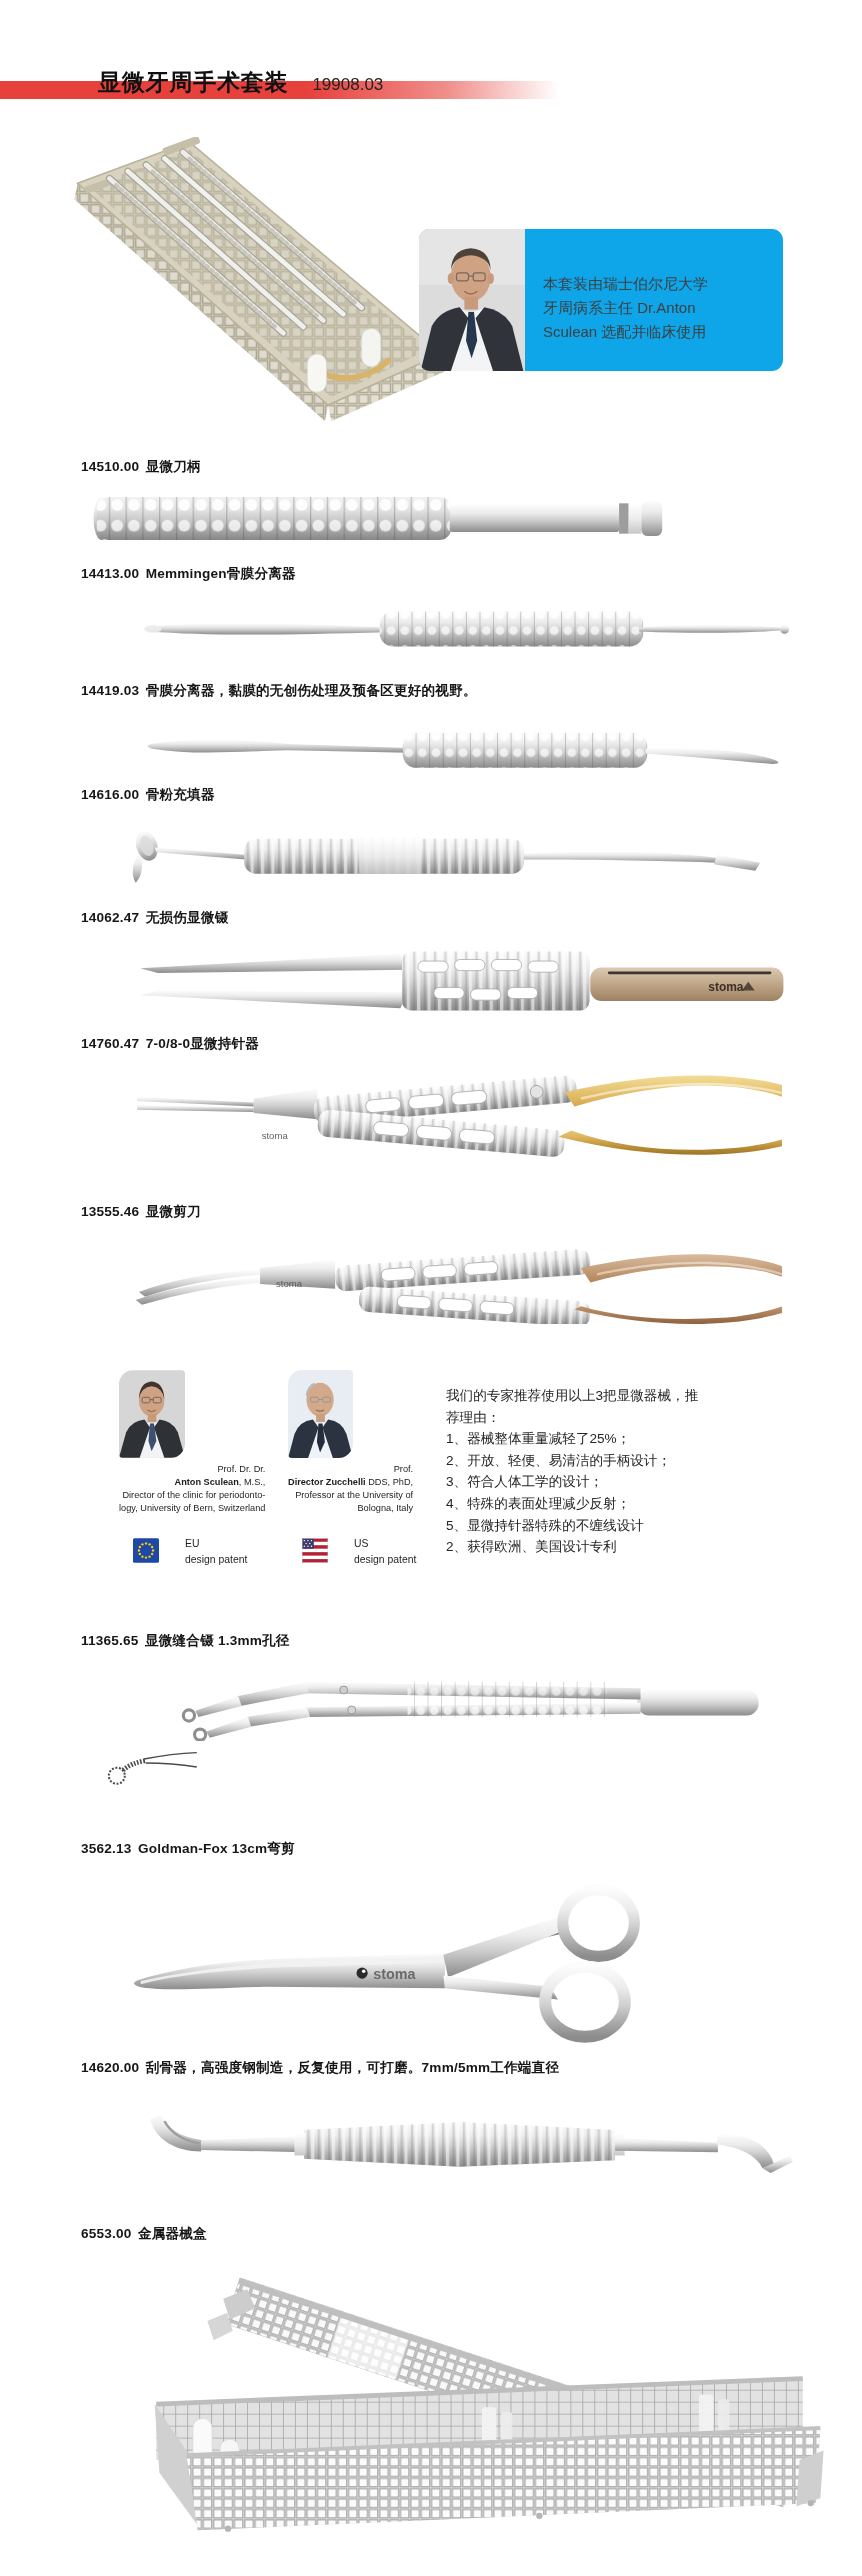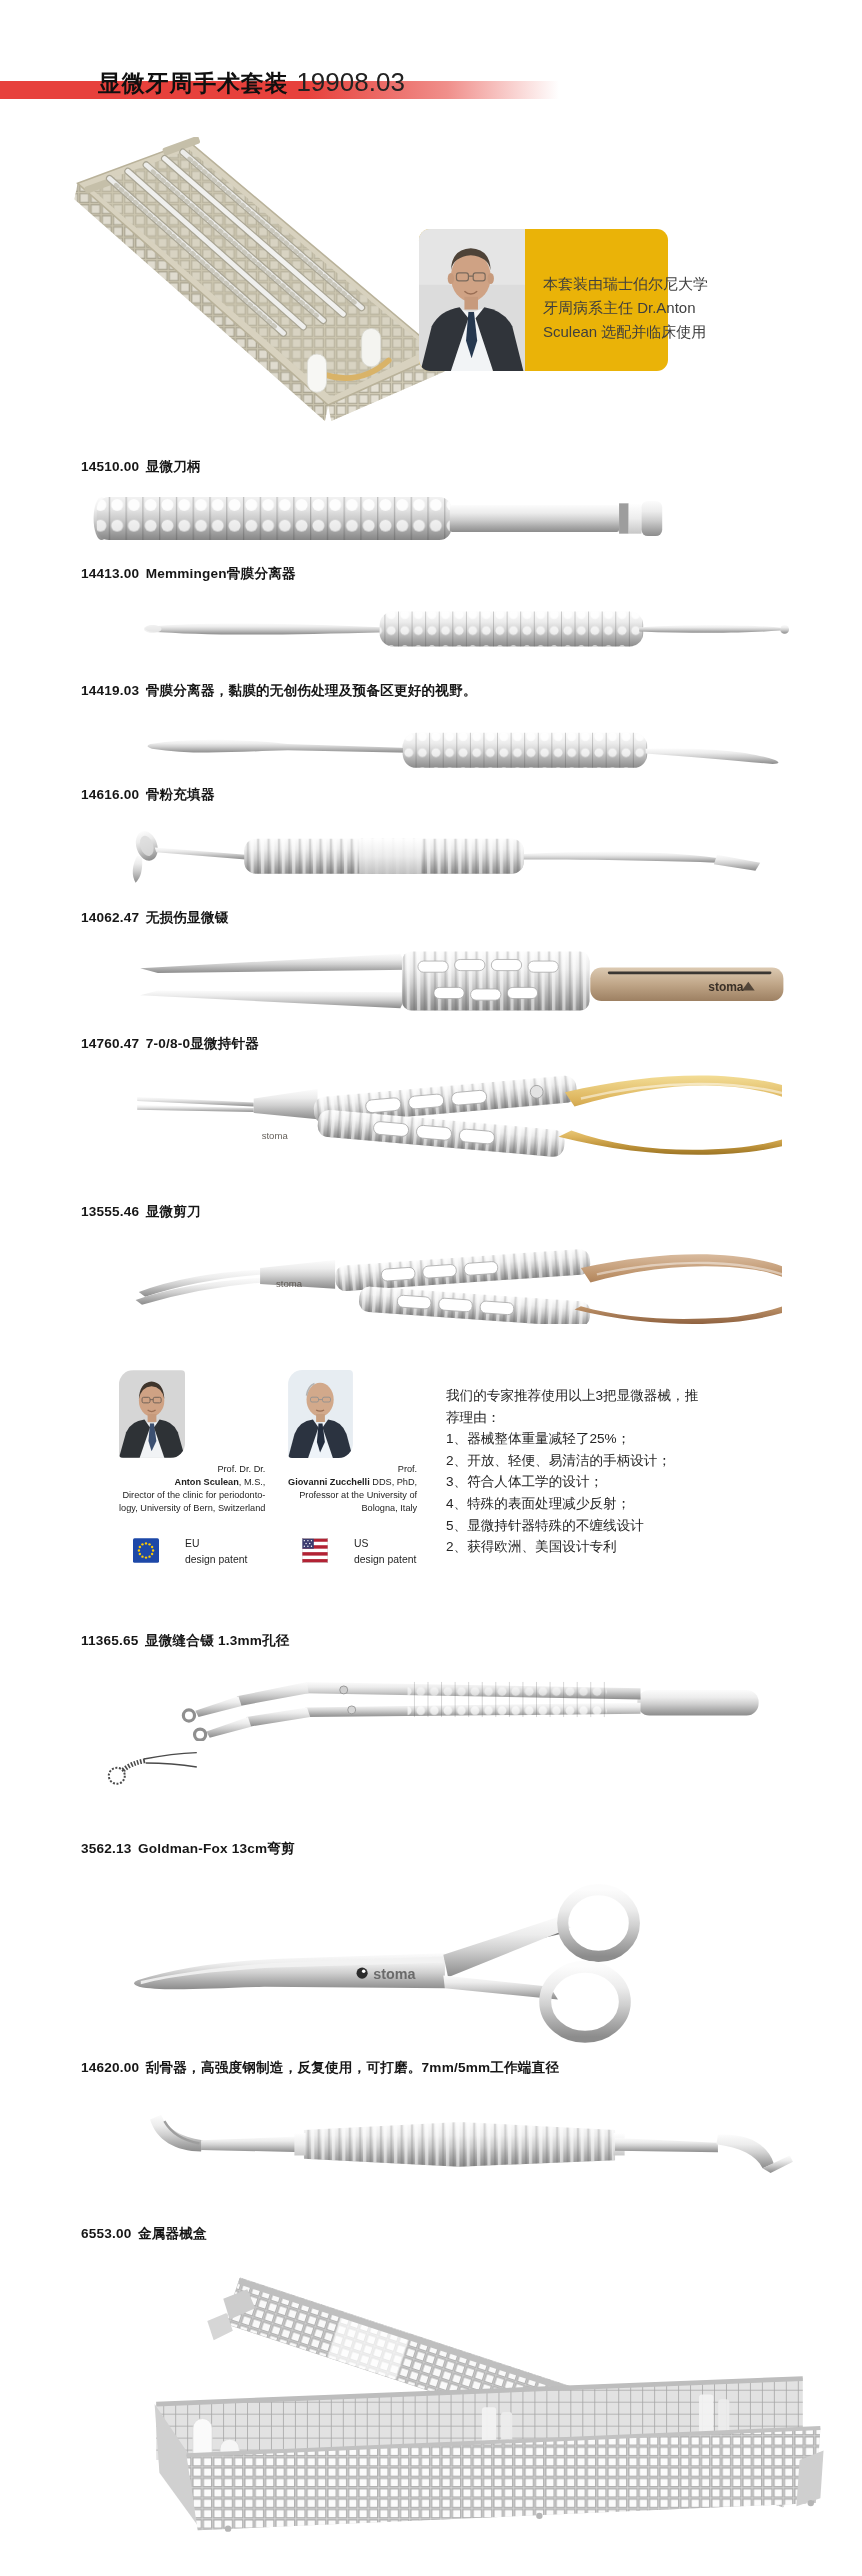--- a/index.html
+++ b/index.html
@@ -3,23 +3,23 @@
 <meta charset="utf-8">
 <style>
   html,body{margin:0;padding:0;background:#ffffff;font-family:"Liberation Sans",sans-serif;}
   #canvas{position:relative;width:862px;height:2576px;background:#ffffff;overflow:hidden;}
   .abs{position:absolute;}
   
   .red-bar{position:absolute;left:0;top:81px;width:559px;height:18.4px;
     background:linear-gradient(90deg,#e7413c 0%,#e7413c 55%,#f08f8b 80%,#ffffff 100%);}
   .title{position:absolute;left:98px;top:67px;white-space:nowrap;z-index:2;color:#101010;}
   .title .t{font-size:23px;font-weight:700;letter-spacing:0.8px;}
-  .title .c{font-size:26px;font-weight:500;color:#222;margin-left:8px;}
+  .title .c{font-size:17px;font-weight:500;color:#222;margin-left:24px;}
   
-  .expert-box{position:absolute;left:419px;top:229px;width:249px;height:142px;background:#eab308;border-radius:11.2px;}
+  .expert-box{position:absolute;left:419px;top:229px;width:364px;height:142px;background:#0ea5e9;border-radius:11.2px;}
   .expert-photo{position:absolute;left:0;top:0;width:106px;height:142px;border-radius:11.2px 0 0 11.2px;overflow:hidden;}
   .expert-text{position:absolute;left:124px;top:43px;width:172px;font-size:15px;line-height:24px;color:#3f3f3f;}
   
   .plabel{position:absolute;font-size:13.6px;font-weight:700;color:#161616;white-space:nowrap;letter-spacing:0.2px;}
   .plabel .code{margin-right:6.4px;}
   
   .prof-photo{position:absolute;overflow:hidden;border-radius:14.4px 4px 14.4px 4px;}
   .prof-text{position:absolute;font-size:9.2px;line-height:13px;color:#1d1d1d;white-space:nowrap;text-align:right;}
   .prof-text .b{font-weight:700;}
   .patent{position:absolute;font-size:10.4px;line-height:16px;color:#1f1f1f;}
@@ -329,21 +329,21 @@
       <path d="M35 50 Q40 53 45 50" stroke="#9a6f55" fill="none" stroke-width="1.6"></path>
       <rect x="35" y="55" width="11" height="10" fill="#c89f80"></rect>
       <path d="M22 110 L31 64 L40 68 L49 64 L58 110 Z" fill="#eef3f8"></path>
       <path d="M38 67 L43 67 L46 90 L40 103 L36 90 Z" fill="#232d3e"></path>
       <path d="M0 110 L8 80 Q14 64 31 62 L38 72 L25 110 Z" fill="#2b3340"></path>
       <path d="M81 110 L73 80 Q67 64 50 62 L43 72 L56 110 Z" fill="#2b3340"></path>
     </svg>
   </div>
   <div class="prof-text" style="left:288px;top:1463px">
     <div>Prof.</div>
-    <div><span class="b">Giovanni Zucchelli</span><span> DDS, PhD,</span></div>
+    <div><span class="b">Director Zucchelli</span><span> DDS, PhD,</span></div>
     <div>Professor at the University of</div>
     <div>Bologna, Italy</div>
   </div>
 
   <div class="patent" style="left:133px;top:1536px;width:144px">
     <span class="flag">
       <svg width="26" height="25" viewBox="0 0 33 31">
         <rect width="33" height="31" rx="2" fill="#1d48a8"></rect>
         <g fill="#ffcc00">
           <circle cx="25.5" cy="15.5" r="1.5"></circle>

